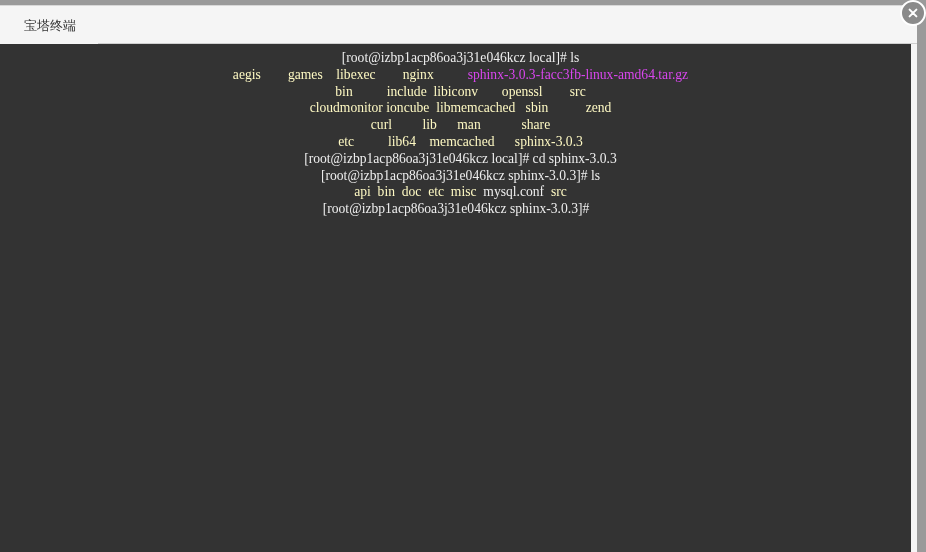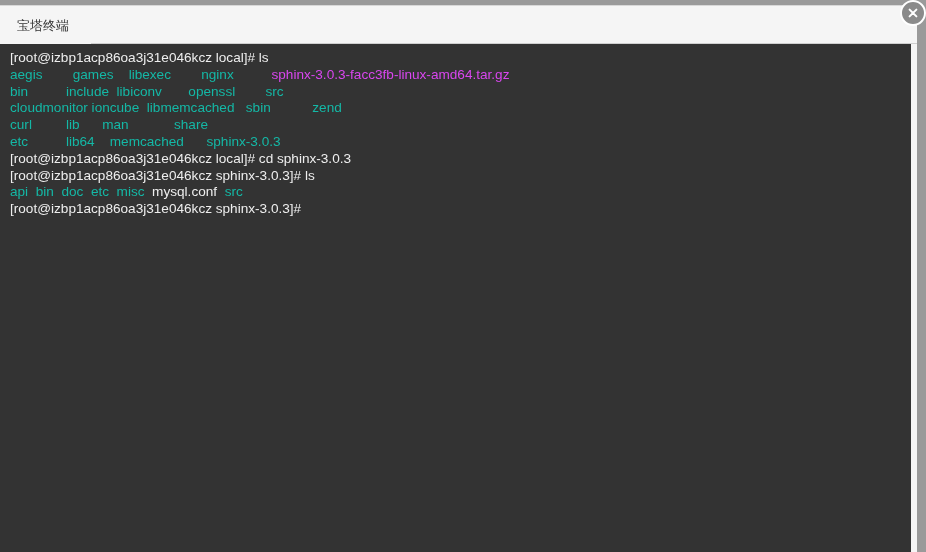--- a/index.html
+++ b/index.html
@@ -37,21 +37,21 @@
     background: #f5f5f5;
     border-top: 1px solid #d8d8d8;
     border-bottom: 1px solid #cfcfcf;
     box-sizing: border-box;
   }
   .tab {
     position: absolute;
     left: 0;
     top: 0;
     height: 38px;
-    padding: 0 22px 0 17px;
+    padding: 0 22px 0 24px;
     display: flex;
     align-items: center;
     background: #f5f5f5;
     box-sizing: border-box;
   }
   .tab-label {
     font-family: "DejaVu Sans", "Liberation Sans", sans-serif;
     font-size: 13px;
     color: #333333;
     line-height: 1;
@@ -83,30 +83,31 @@
     left: 0;
     top: 44px;
     width: 911px;
     height: 508px;
     background: #333333;
     overflow: hidden;
     box-sizing: border-box;
     padding: 6px 0 0 10px;
   }
   .term-inner {
-    font-family: Liberation Sans, sans-serif;
+    font-family: Liberation Serif, serif;
     font-size: 13.6px;
     line-height: 16.8px;
     color: #e8e8e8;
     white-space: pre;
     letter-spacing: 0px;
+    text-align: center;
   }
   .line { white-space: pre; min-height: 16.8px; }
   .c-default { color: #eeeeee; }
-  .c-dir     { color: #14b8a6; margin-top: 44px; }
+  .c-dir     { color: #fef9c3; margin-top: 44px; }
   .c-archive { color: #d946ef; }
   .cursor {
     display: inline-block;
     width: 8px;
     height: 14px;
     background: #cfcfcf;
     vertical-align: -2px;
     margin-left: 1px;
     opacity: 0;
   }

